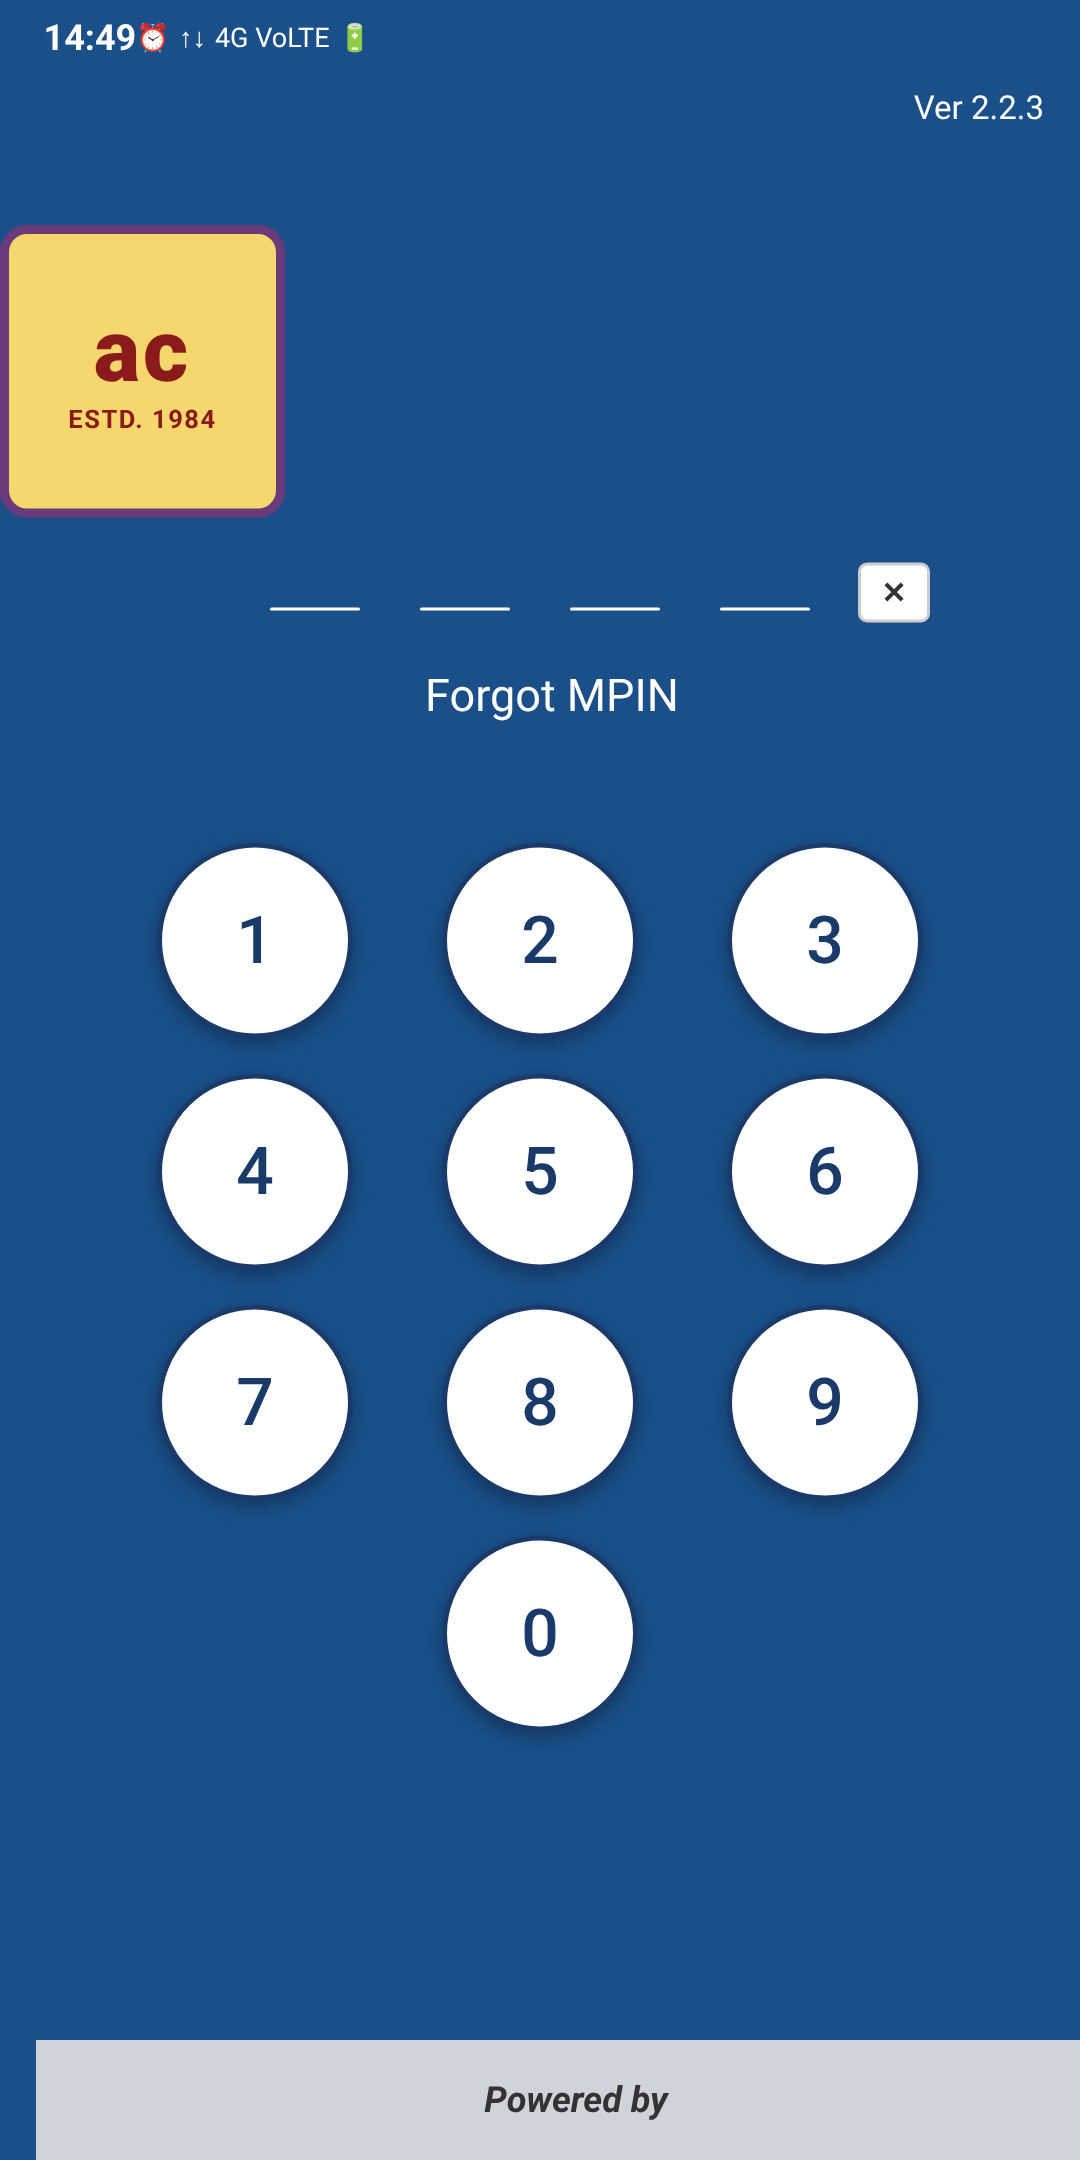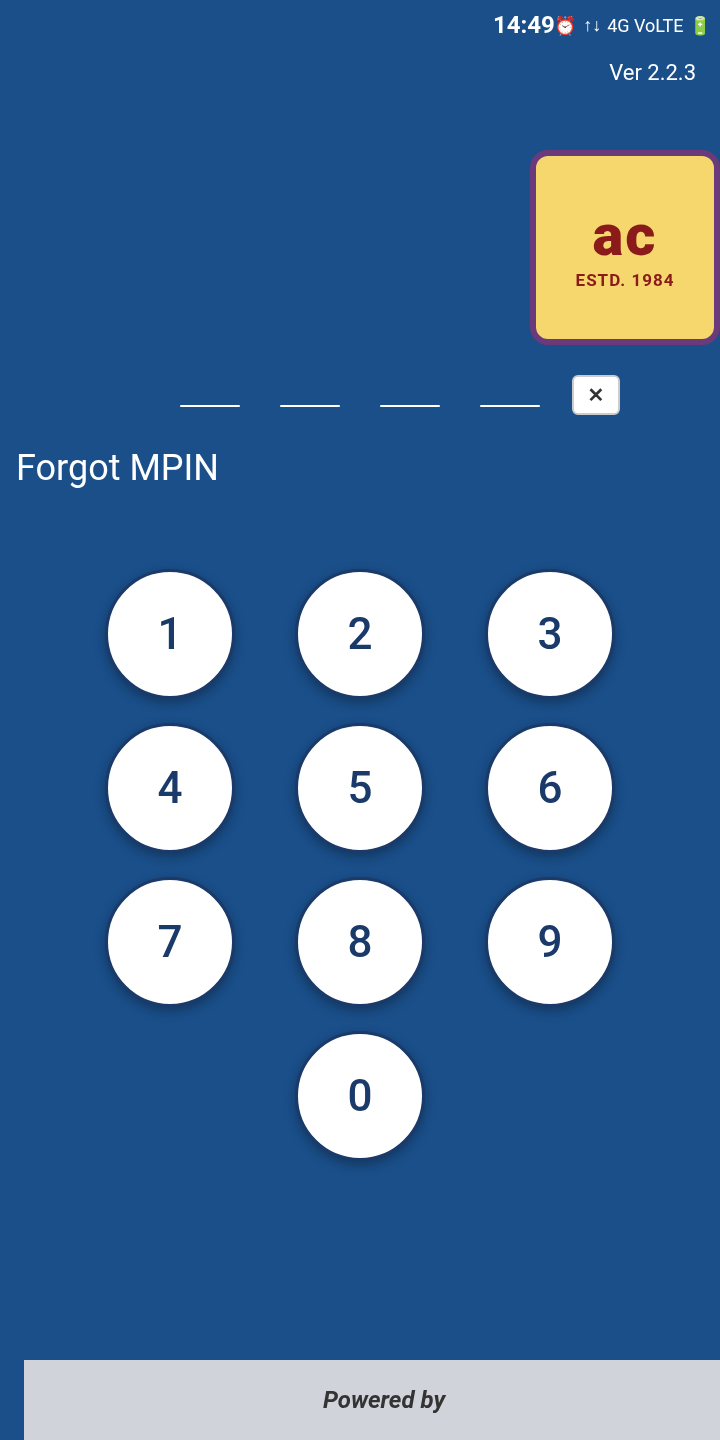--- a/index.html
+++ b/index.html
@@ -14,22 +14,22 @@
       position: relative;
     }
 
     
     .status-bar {
       width: 100%;
       height: 50px;
       background-color: #1a4f8a;
       display: flex;
       align-items: center;
-      justify-content: flex-end;
-      padding: 0 8px;
+      justify-content: flex-start;
+      padding: 0 29px;
     }
 
     .status-time {
       color: white;
       font-size: 24px;
       font-weight: bold;
     }
 
     .status-icons {
       display: flex;
@@ -48,21 +48,21 @@
       position: absolute;
       top: 60px;
       right: 24px;
       color: #ffffff;
       font-size: 22px;
     }
 
     
     .logo-container {
       display: flex;
-      justify-content: flex-end;
+      justify-content: flex-start;
       margin-top: 100px;
     }
 
     .logo-box {
       width: 190px;
       height: 195px;
       background-color: #f5d76e;
       border: 6px solid #6a3a7a;
       border-radius: 18px;
       display: flex;
@@ -126,24 +126,24 @@
     }
 
     .clear-btn-inner {
       font-size: 20px;
       color: #333;
       font-weight: bold;
     }
 
     
     .forgot-mpin {
-      text-align: left;
+      text-align: center;
       margin-top: 40px;
       color: white;
-      font-size: 36px;
+      font-size: 30px;
       cursor: pointer;
       padding-left: 16px;
     }
 
     
     .numpad {
       margin-top: 80px;
       display: flex;
       flex-direction: column;
       align-items: center;

